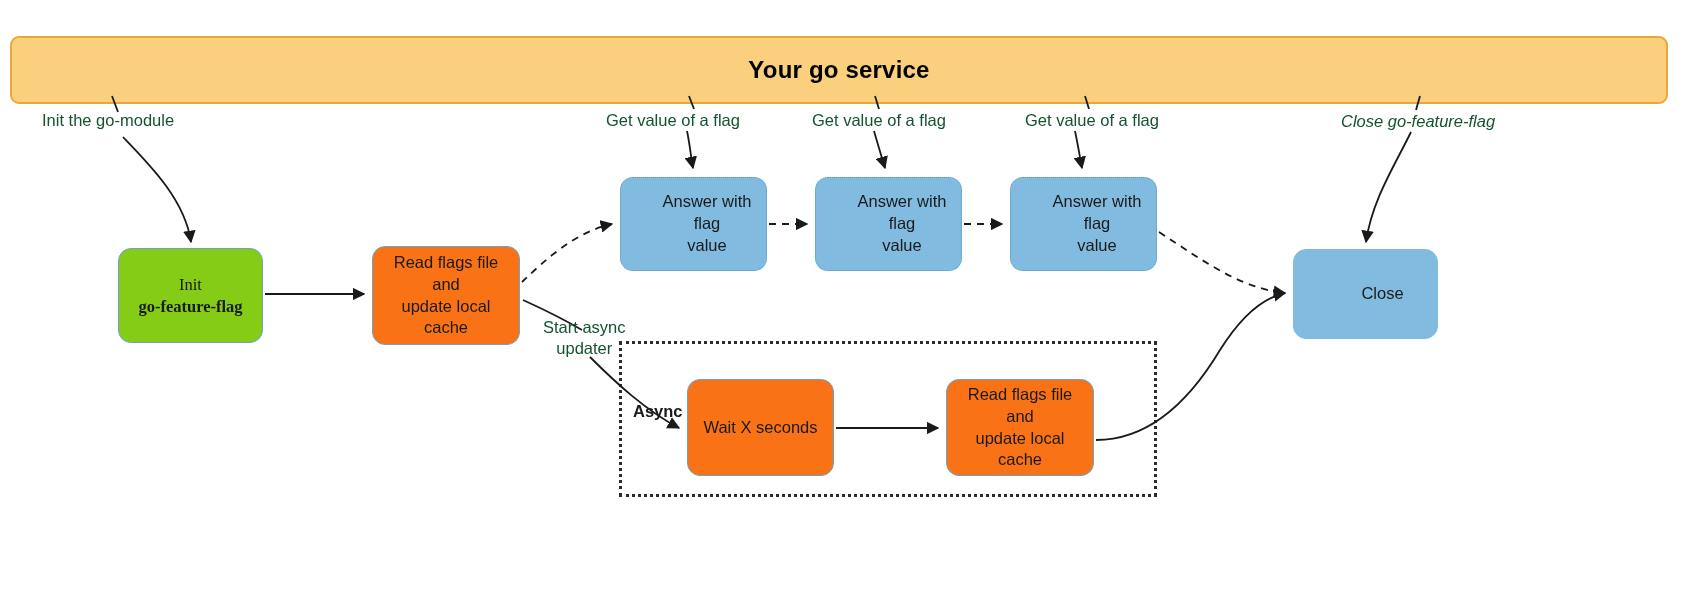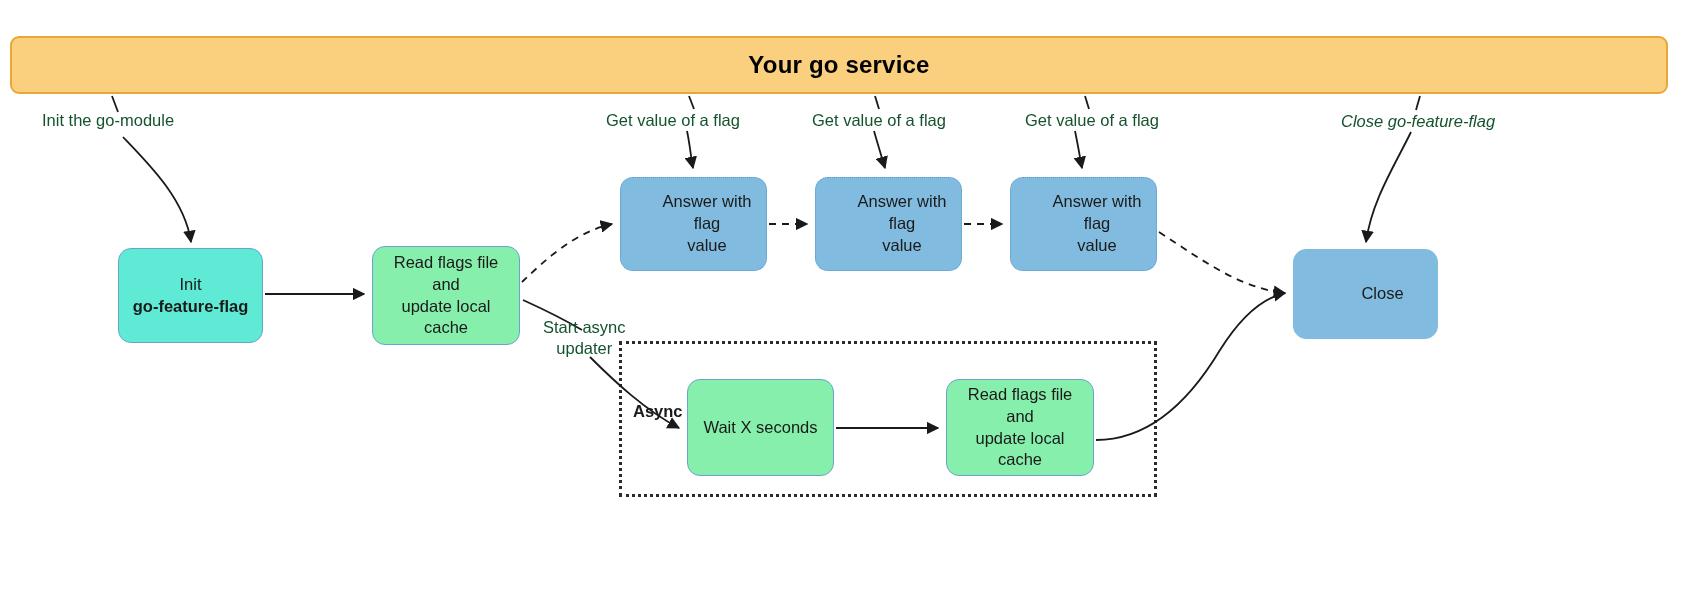--- a/index.html
+++ b/index.html
@@ -50,30 +50,31 @@
     align-items: center;
     justify-content: center;
   }
   .banner-title {
     font-size: 24px;
     font-weight: bold;
     color: #000000;
     letter-spacing: .2px;
   }
   .n-dark {
-    background: #5eead4;
+    background: #84cc16;
     border: 1.6px solid #6ba3cc;
+    font-family: Liberation Serif, serif;
   }
   .n-dark-dotted {
     background: #81bce0;
     border: 1.8px dotted #5e97c4;
     padding-left: 27px;
   }
   .n-light {
-    background: #86efac;
+    background: #f97316;
     border: 1.8px solid #6ba3cc;
   }
   .n-plain {
     background: #81bce0;
     border: 1.6px solid #81bce0;
   }
   .edge-label {
     position: absolute;
     font-size: 16.5px;
     line-height: 1.3;
@@ -93,21 +94,21 @@
     font-weight: bold;
     color: #1a1a1a;
   }
   .bold { font-weight: bold; }
 </style>
 </head>
 <body>
 
 <div id="canvas">
 
-  <div class="banner" id="banner" style="left: 10px; top: 36px; width: 1658px; height: 58px;">
+  <div class="banner" id="banner" style="left: 10px; top: 36px; width: 1658px; height: 68px;">
     <span class="banner-title">Your go service</span>
   </div>
 
   <div class="async-box" id="async-box" style="left: 619px; top: 341px; width: 538px; height: 156px;"></div>
   <div class="async-title" id="async-title" style="left: 633px; top: 369px; margin-top: 33px;">Async thread</div>
 
   <svg id="edges" viewBox="0 0 1695 589" xmlns="http://www.w3.org/2000/svg">
     <defs>
       <marker id="arrow" viewBox="0 0 10 10" refX="9" refY="5" markerWidth="7" markerHeight="7" orient="auto-start-reverse">
         <path d="M 0 0 L 10 5 L 0 10 z" fill="#1a1a1a"></path>

